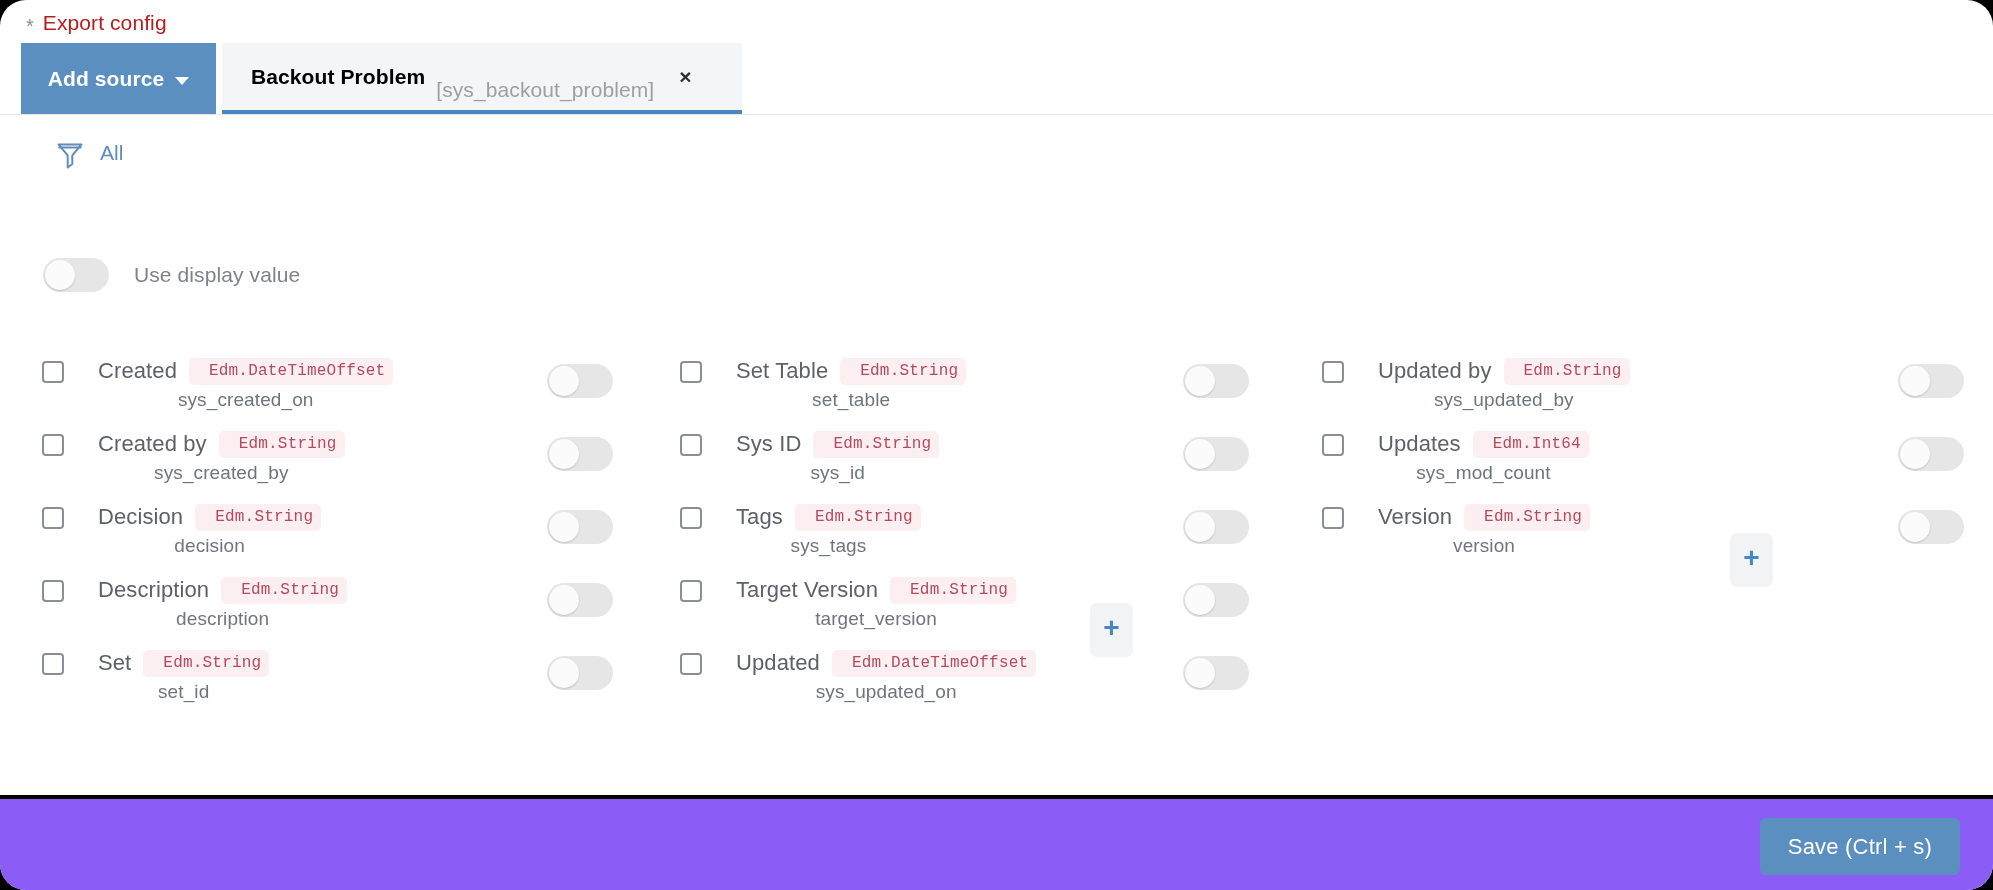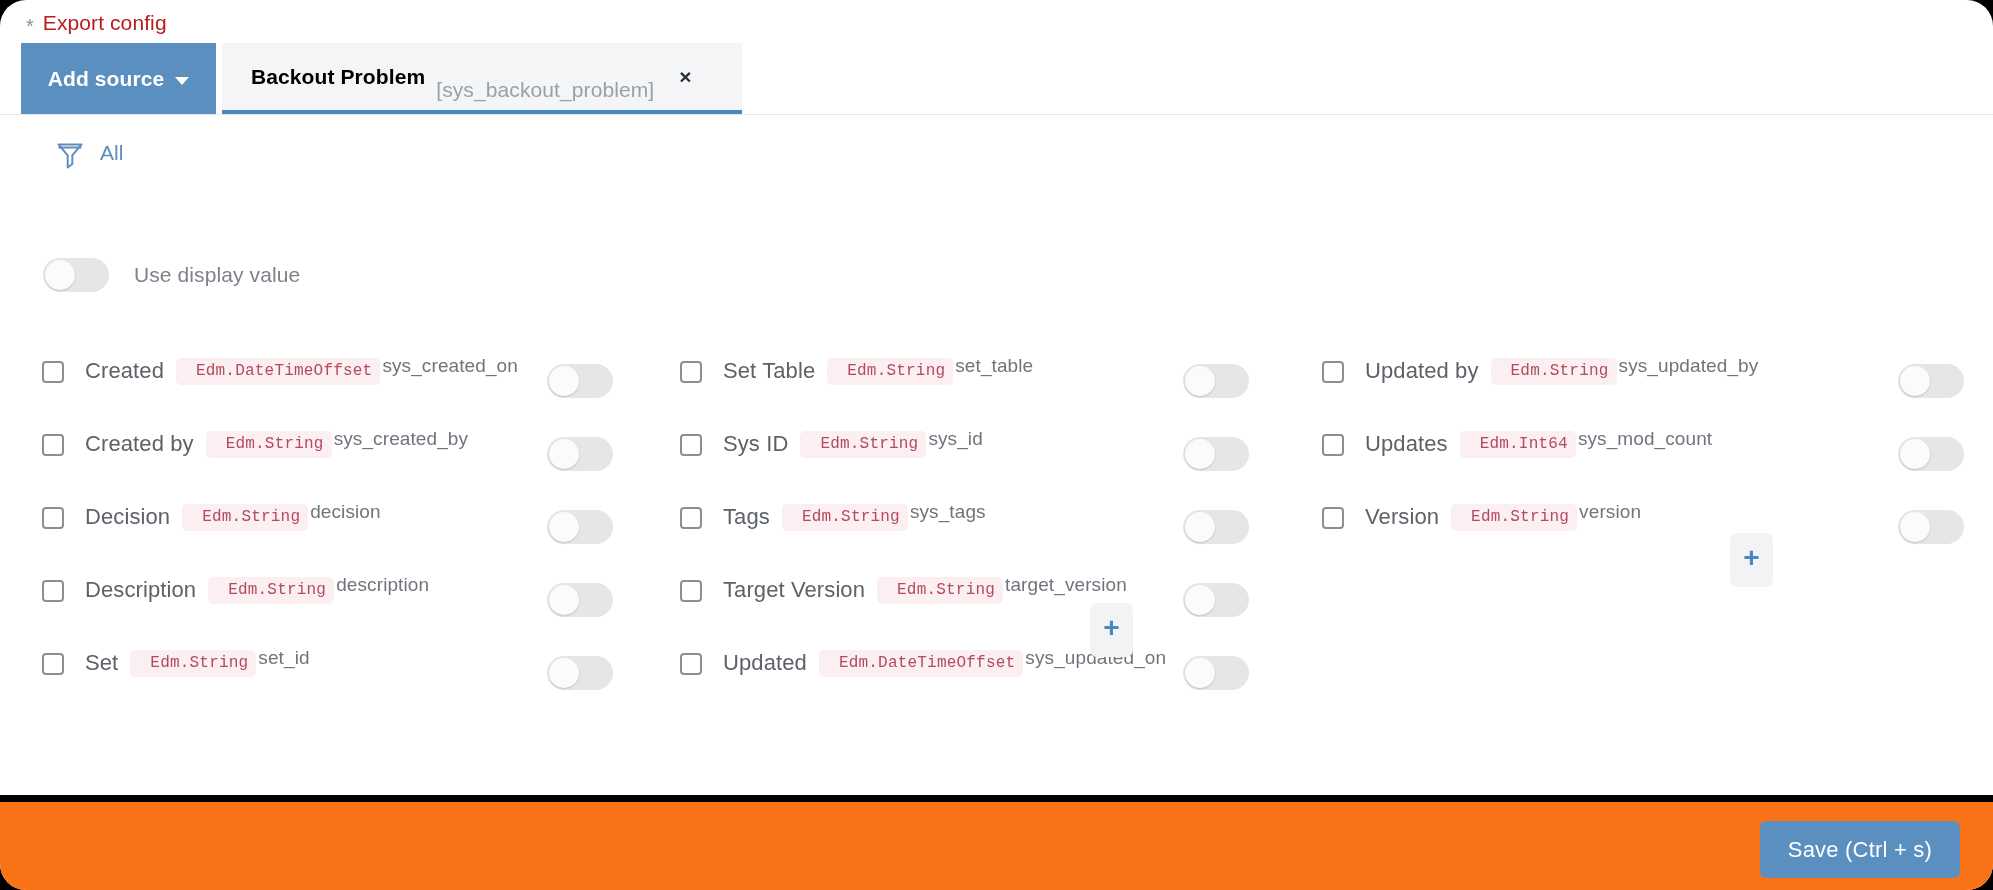--- a/index.html
+++ b/index.html
@@ -181,23 +181,23 @@
   .chk {
     width: 22px; height: 22px;
     border: 2px solid #8a8f96;
     border-radius: 4px;
     background: #ffffff;
     flex: 0 0 auto;
     margin-top: 6px;
     cursor: pointer;
   }
   .field-text {
-    margin-left: 21px;
-    display: flex;
-    flex-direction: row;
+    margin-left: 34px;
+    display: flex;
+    flex-direction: column;
     gap: 2px;
   }
   .field-title-line {
     display: flex;
     align-items: center;
     gap: 12px;
     height: 32px;
   }
   .field-title {
     font-size: 22px;
@@ -251,22 +251,22 @@
     top: -2px;
   }
   .plus-c2 { left: 1090px; top: 603px; }
   .plus-c3 { left: 1730px; top: 533px; }
 
   
   .footer {
     position: absolute;
     left: 0; bottom: 0;
     width: 1993px; height: 95px;
-    background: #f97316;
-    border-top: 7px solid #000000;
+    background: #8b5cf6;
+    border-top: 4px solid #000000;
   }
   .save-btn {
     position: absolute;
     right: 33px; top: 19px;
     height: 57px;
     padding: 0 28px;
     background: #5b8fc0;
     color: #ffffff;
     font-size: 22px;
     border: none;

